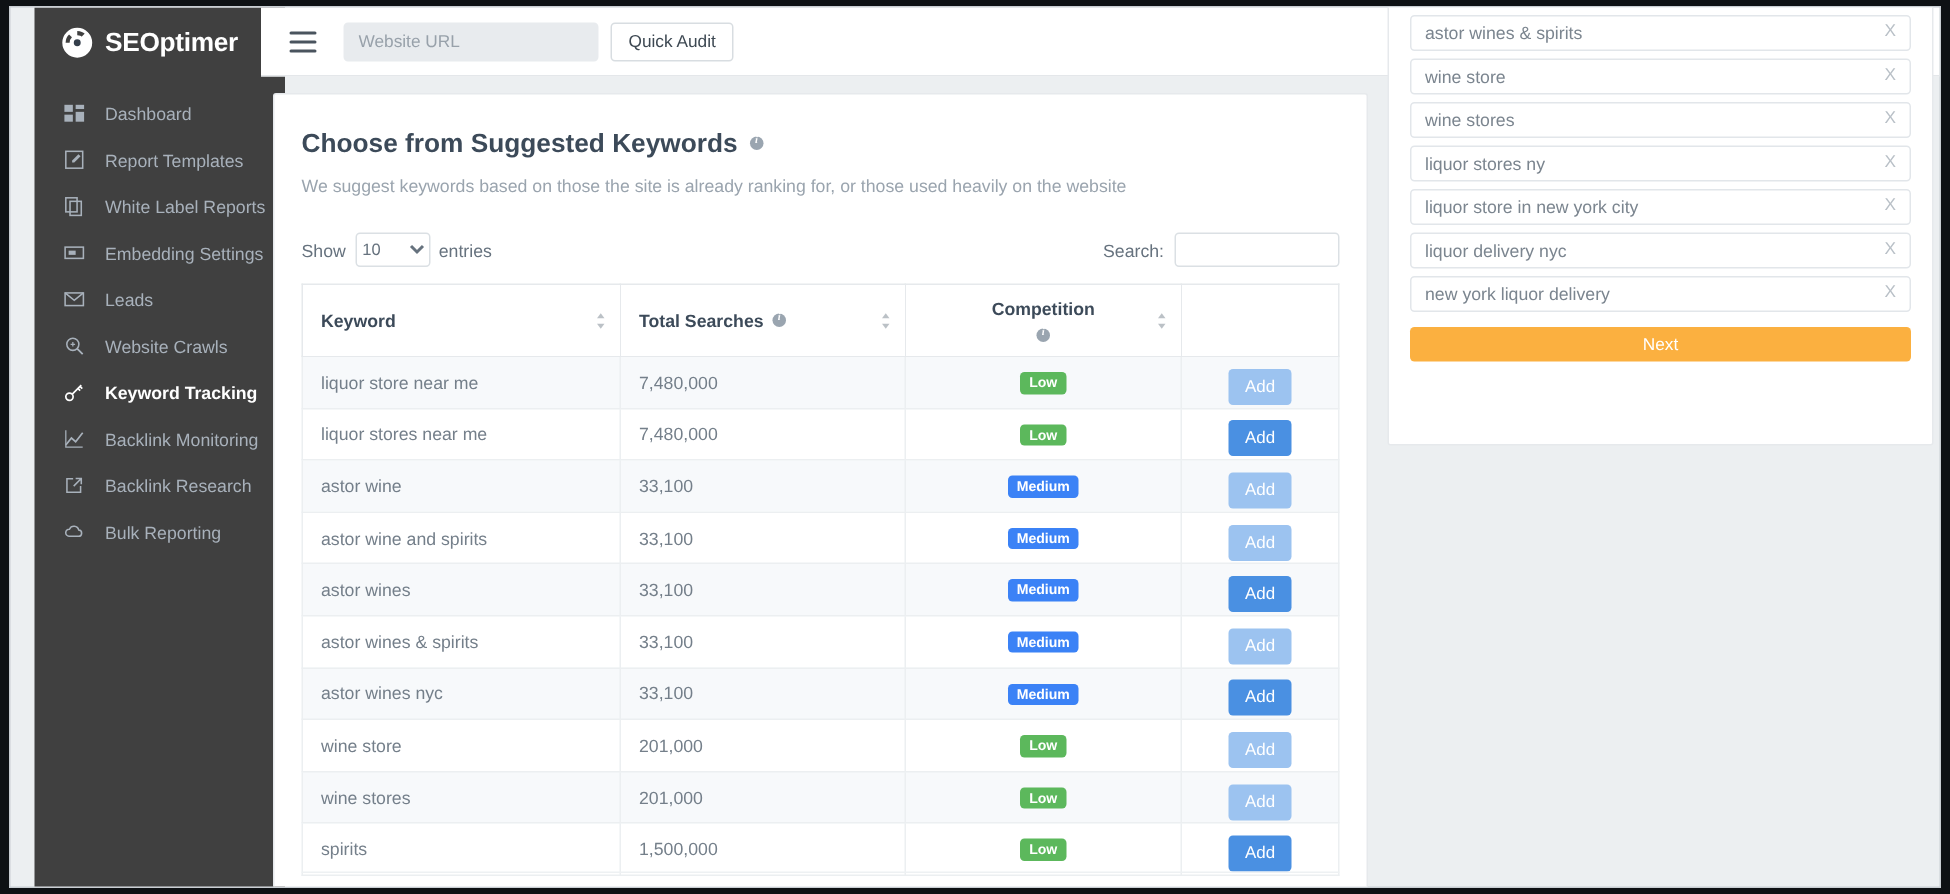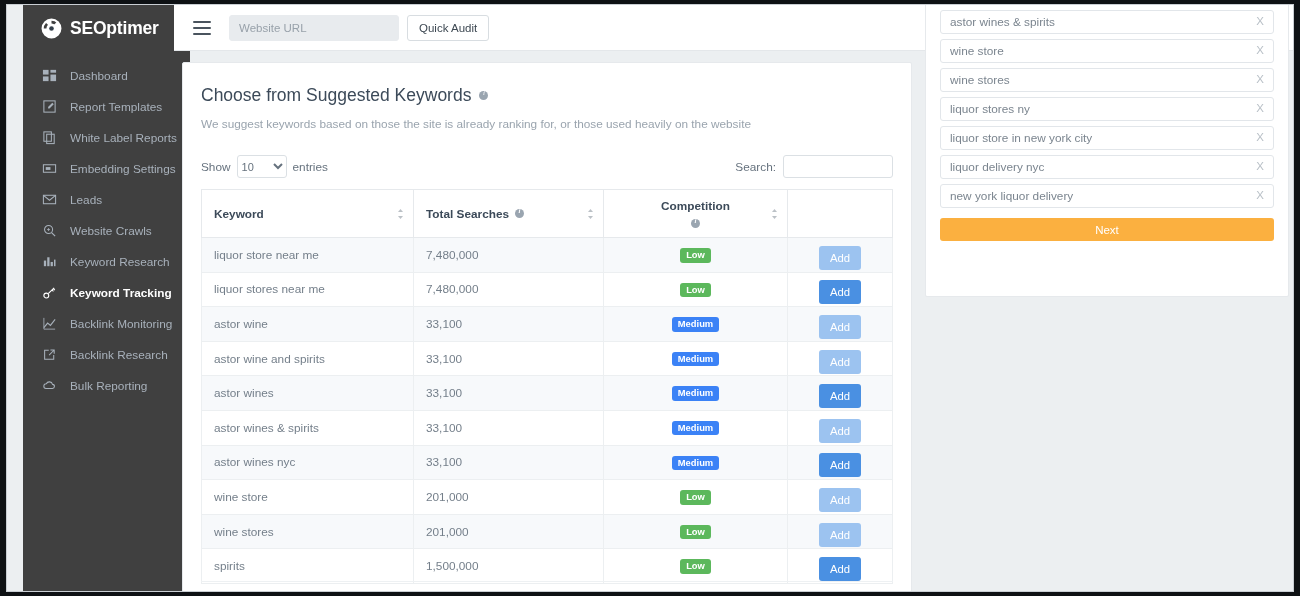--- a/index.html
+++ b/index.html
@@ -87,21 +87,21 @@
   
   .main-card {
     position: absolute; left: 175px; top: 57px;
     width: 730px; height: 531px;
     background: #ffffff;
     border: 1px solid #e6e9ec;
     border-radius: 2px;
     padding: 22px 18px 0 18px;
   }
   .card-title {
-    font-size: 17.5px; color: #3c4a59; font-weight: normal;
+    font-size: 17.5px; color: #3c4a59; font-weight: bold;
     display: flex; align-items: center; gap: 8px;
   }
   .info-dot {
     width: 9px; height: 9px; border-radius: 50%;
     background: #9aa5b0; position: relative; display: inline-block;
   }
   .info-dot::after {
     content: "i"; position: absolute; left: 0; top: -2px; width: 9px;
     text-align: center; font-size: 7px; color: #ffffff;
     font-family: "Liberation Serif", serif; font-style: italic;
@@ -269,29 +269,20 @@
         </svg>
         <span>Leads</span>
       </div>
       <div class="nav-item">
         <svg class="nico" viewBox="0 0 16 16">
           <circle cx="7" cy="7" r="4.3" fill="none" stroke="#a8b1bb" stroke-width="1.1"></circle>
           <path d="M10.2 10.2L14 14" stroke="#a8b1bb" stroke-width="1.3" fill="none"></path>
           <path d="M5.4 7h3.2M7 5.4v3.2" stroke="#a8b1bb" stroke-width="0.9"></path>
         </svg>
         <span>Website Crawls</span>
-      </div>
-      <div class="nav-item">
-        <svg class="nico" viewBox="0 0 16 16">
-          <rect x="2" y="7" width="2.4" height="6" fill="#a8b1bb"></rect>
-          <rect x="5.6" y="3.5" width="2.4" height="9.5" fill="#a8b1bb"></rect>
-          <rect x="9.2" y="8.5" width="2.4" height="4.5" fill="#a8b1bb"></rect>
-          <rect x="12.8" y="6" width="1.6" height="7" fill="#a8b1bb"></rect>
-        </svg>
-        <span>Keyword Research</span>
       </div>
       <div class="nav-item active">
         <svg class="nico" viewBox="0 0 16 16">
           <circle cx="4.6" cy="11.2" r="2.6" fill="none" stroke="#ffffff" stroke-width="1.2"></circle>
           <path d="M6.6 9.3L13 3M10.6 5.3l1.6 1.6M12.1 3.8l1.6 1.6" stroke="#ffffff" stroke-width="1.2" fill="none"></path>
         </svg>
         <span>Keyword Tracking</span>
       </div>
       <div class="nav-item">
         <svg class="nico" viewBox="0 0 16 16">

